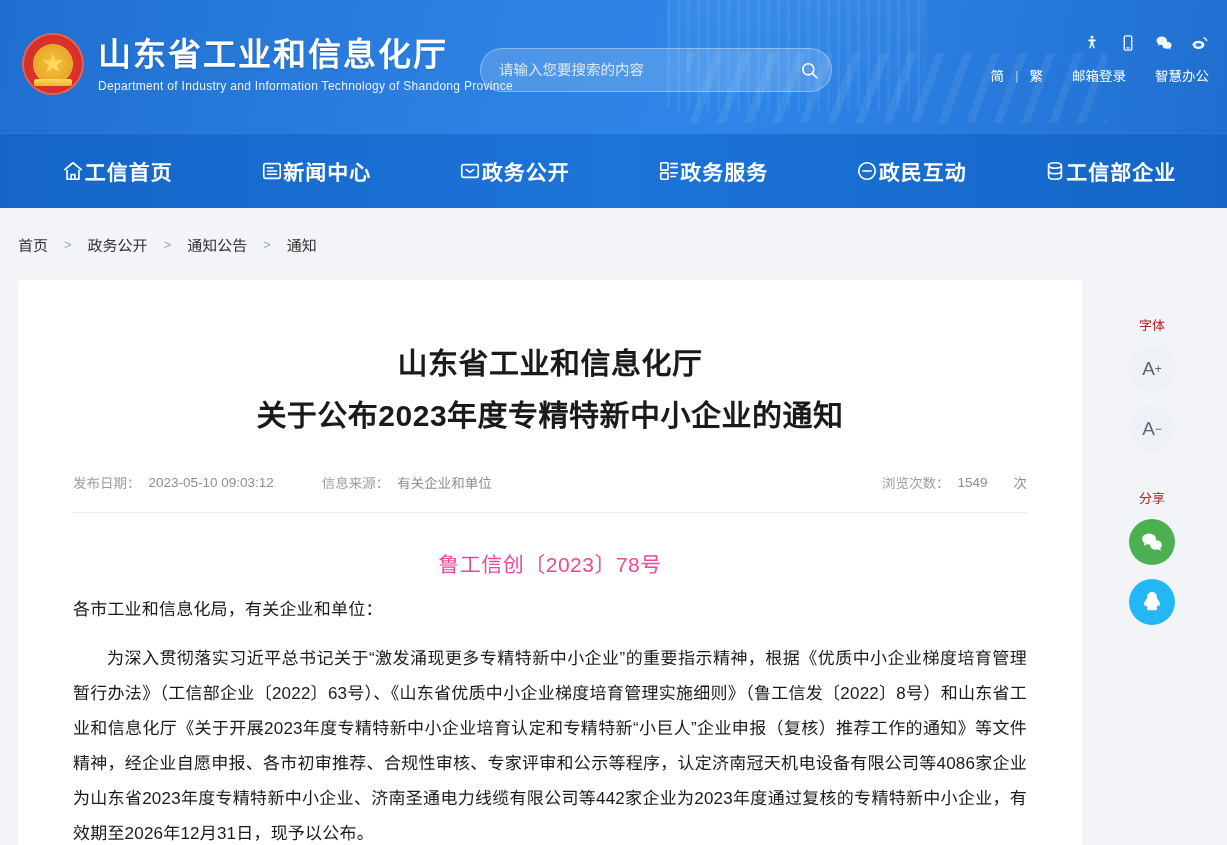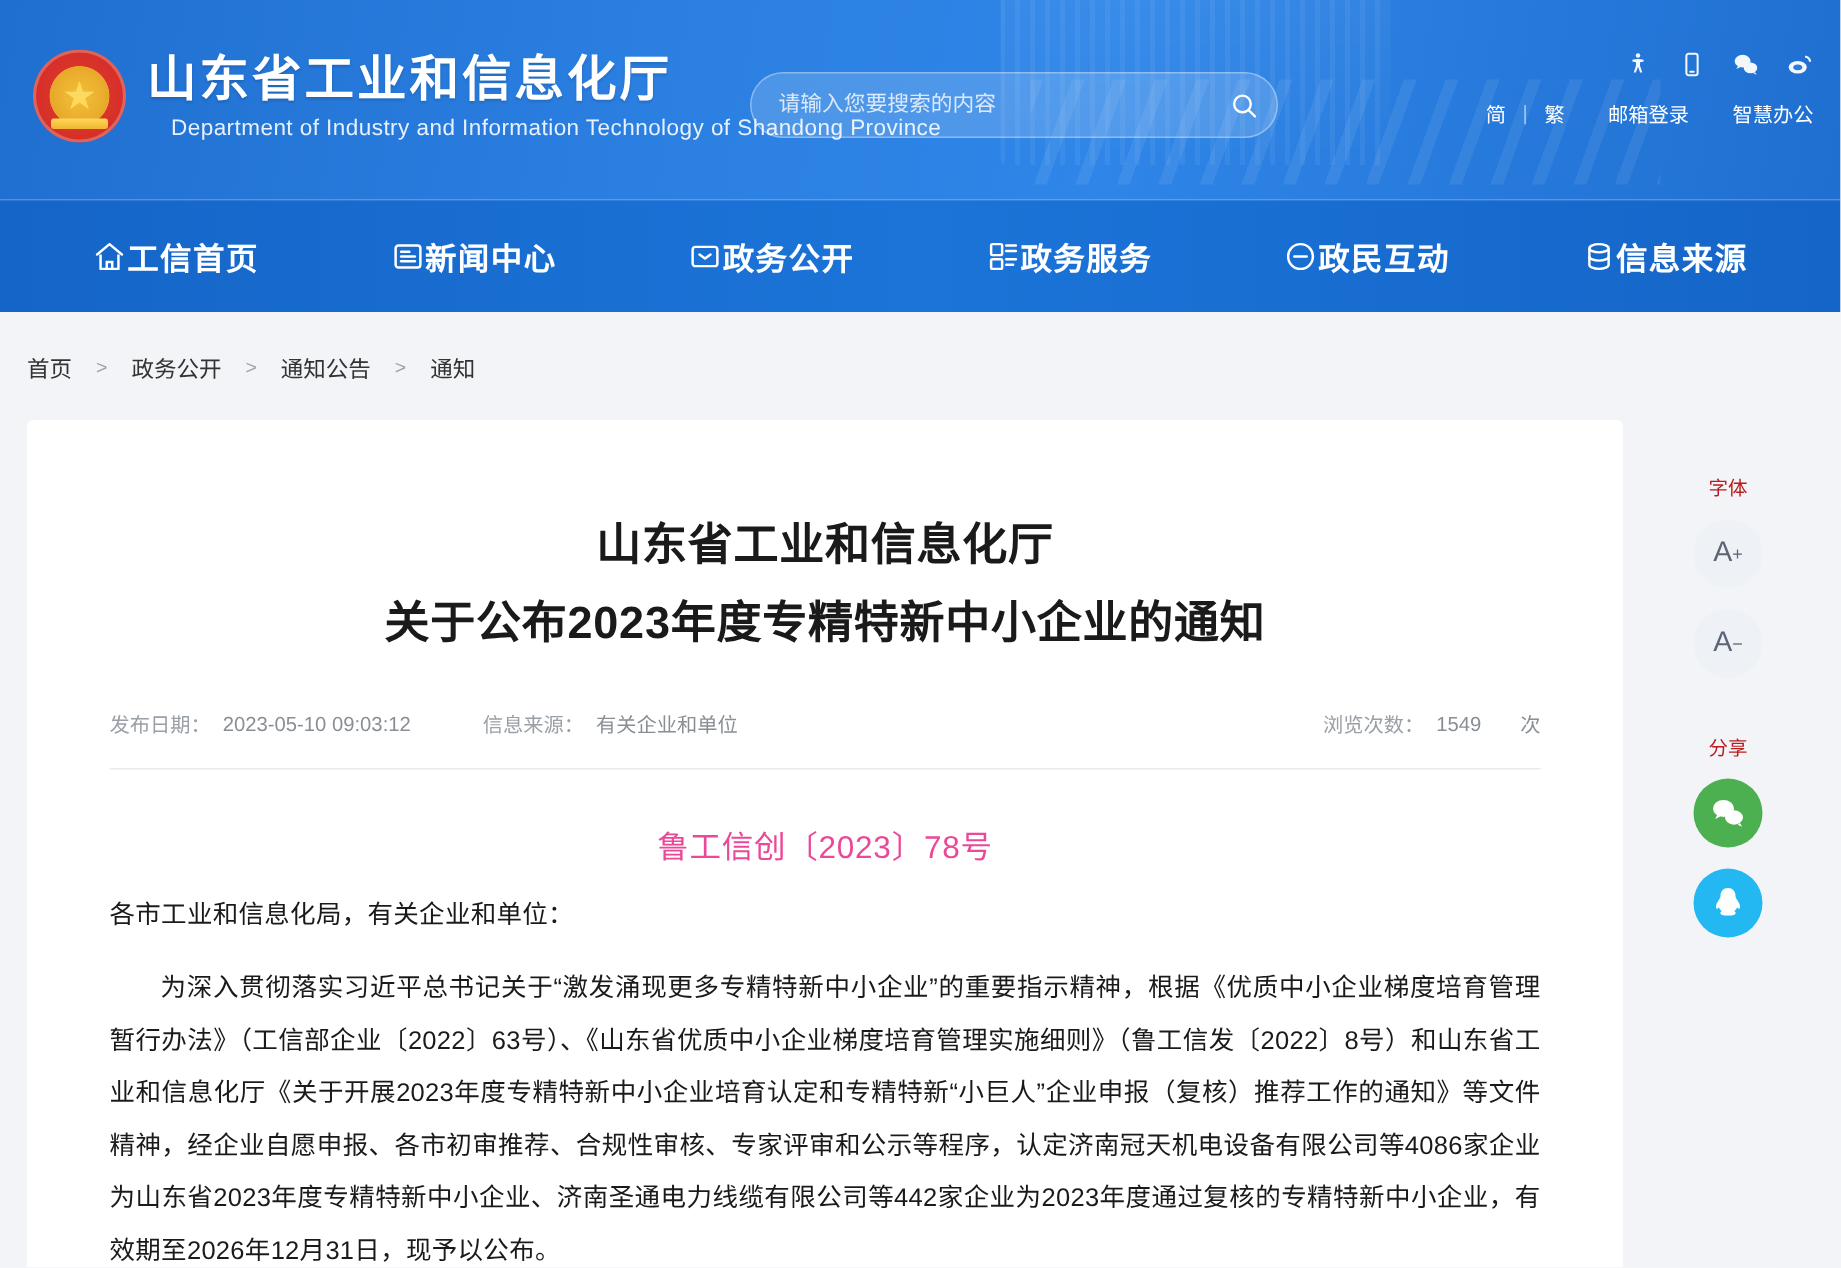--- a/index.html
+++ b/index.html
@@ -66,29 +66,28 @@
   }
   .brand-text { color: #fff; }
   .brand-cn {
     font-size: 33px;
     font-weight: bold;
     letter-spacing: 2px;
     line-height: 38px;
     text-shadow: 0 1px 2px rgba(0,0,0,.15);
   }
   .brand-en {
-    font-size: 15px;
+    font-size: 12px;
     letter-spacing: .3px;
     margin-top: 5px;
     color: #e7f1fd;
-    margin-left: 16px;
   }
   .search-box {
     position: absolute;
-    left: 500px; top: 48px;
+    left: 480px; top: 48px;
     width: 352px; height: 44px;
     background: rgba(255,255,255,.16);
     border: 1px solid rgba(255,255,255,.35);
     border-radius: 22px;
     display: flex; align-items: center;
   }
   .search-input {
     flex: 1;
     background: transparent;
     border: none;
@@ -373,21 +372,21 @@
     <span>政民互动</span>
   </div>
   <div class="nav-item">
     <span class="nicon">
       <svg viewBox="0 0 24 24" fill="none" stroke="#fff" stroke-width="1.8">
         <ellipse cx="12" cy="6" rx="7" ry="3"></ellipse>
         <path d="M5 6v6c0 1.7 3.1 3 7 3s7-1.3 7-3V6"></path>
         <path d="M5 12v6c0 1.7 3.1 3 7 3s7-1.3 7-3v-6"></path>
       </svg>
     </span>
-    <span>信息来源</span>
+    <span>工信部企业</span>
   </div>
 </div>
 
 <div class="crumb-bar">
   <span class="crumb-item">首页</span>
   <span class="crumb-sep">&gt;</span>
   <span class="crumb-item">政务公开</span>
   <span class="crumb-sep">&gt;</span>
   <span class="crumb-item">通知公告</span>
   <span class="crumb-sep">&gt;</span>

